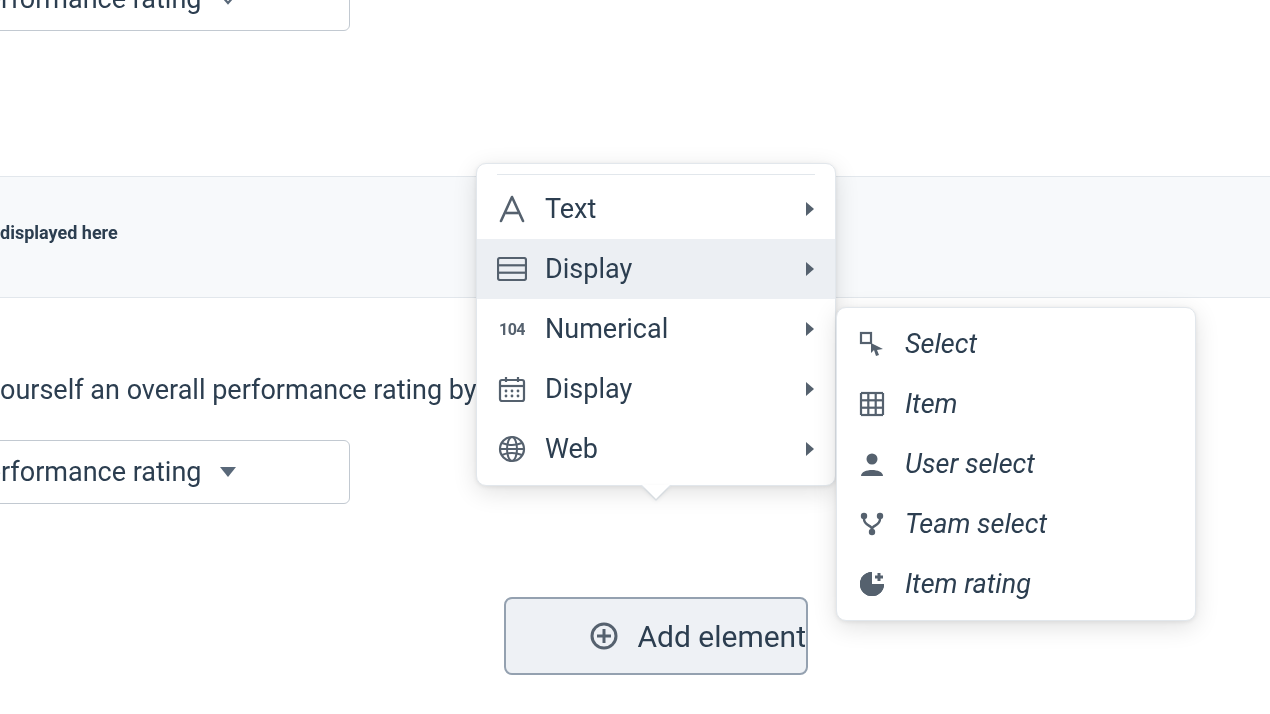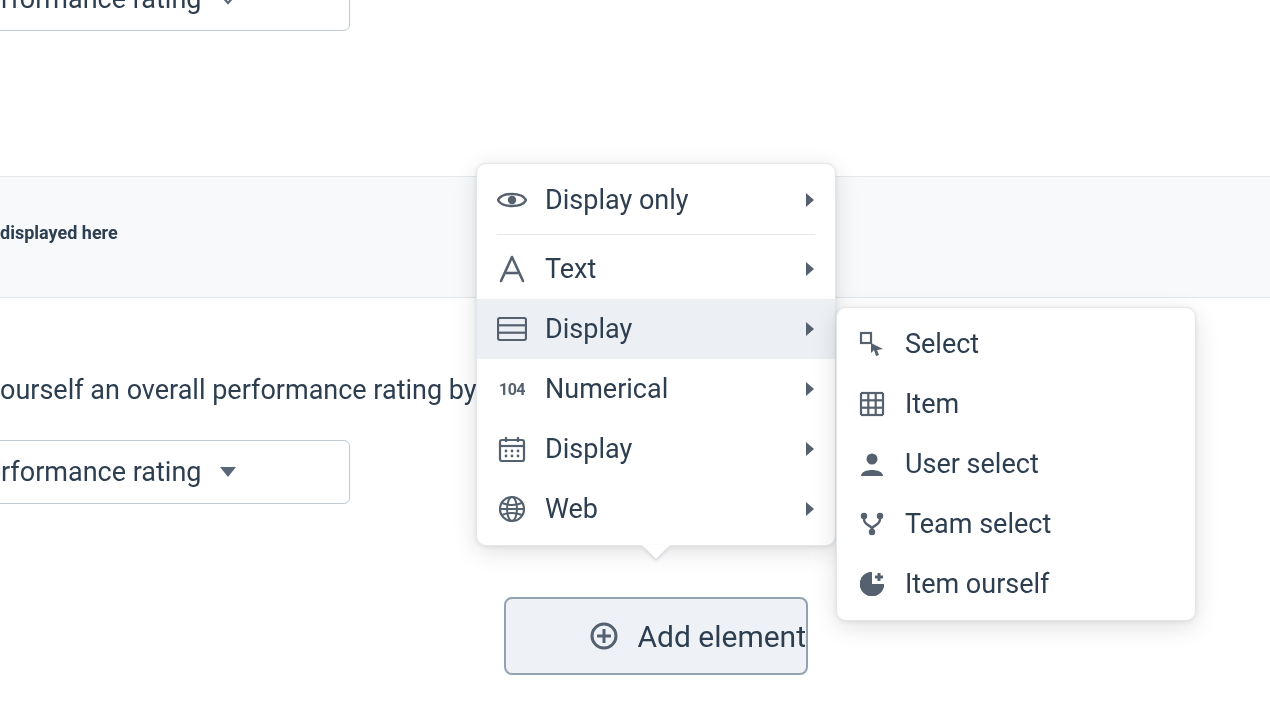--- a/index.html
+++ b/index.html
@@ -164,21 +164,21 @@
     top: 307px;
     width: 360px;
     background: #fff;
     border: 1px solid #e2e7ec;
     border-radius: 10px;
     box-shadow: 0 6px 24px rgba(0,0,0,0.12), 0 1px 4px rgba(0,0,0,0.08);
     padding-top: 6px;
     padding-bottom: 6px;
     z-index: 30;
   }
-  .submenu .menu-item { height: 60px; }
+  .submenu .menu-item { height: 60px; font-style: italic; }
 
   .caret-down-svg, .caret-right-svg { display:block; }
 </style>
 </head>
 <body>
 
 <div class="stage">
 
   <div class="dropdown-trunc" style="left:-80px; top:-33px; width:430px;">
     <span>all performance rating</span>
@@ -209,34 +209,20 @@
         <circle cx="15" cy="15" r="12" fill="none" stroke="#55616e" stroke-width="3"></circle>
         <line x1="15" y1="8" x2="15" y2="22" stroke="#55616e" stroke-width="3"></line>
         <line x1="8" y1="15" x2="22" y2="15" stroke="#55616e" stroke-width="3"></line>
       </svg>
     </span>
     <span>Add element</span>
   </div>
 
   <div class="popover">
 
-    <div class="menu-item">
-      <span class="ico">
-        <svg width="30" height="20" viewBox="0 0 30 20">
-          <path d="M1 10 C5 2, 25 2, 29 10 C25 18, 5 18, 1 10 Z" fill="none" stroke="#55616e" stroke-width="2.4"></path>
-          <circle cx="15" cy="10" r="4.2" fill="#55616e"></circle>
-        </svg>
-      </span>
-      <span>Display only</span>
-      <span class="caret-r">
-        <svg class="caret-right-svg" width="10" height="16" viewBox="0 0 10 16">
-            <polygon points="1,1 9,8 1,15" fill="#55616e"></polygon>
-          </svg>
-      </span>
-    </div>
 
     <div class="menu-divider"></div>
 
     <div class="menu-item">
       <span class="ico">
         <svg width="26" height="28" viewBox="0 0 26 28">
           <path d="M2 26 L13 2 L24 26" fill="none" stroke="#55616e" stroke-width="2.6" stroke-linejoin="round" stroke-linecap="round"></path>
           <line x1="6.5" y1="18" x2="19.5" y2="18" stroke="#55616e" stroke-width="2.6"></line>
         </svg>
       </span>
@@ -376,18 +362,18 @@
           <path d="M14 2 A12 12 0 1 0 26 14" fill="#55616e"></path>
           <circle cx="14" cy="14" r="12" fill="none" stroke="#55616e" stroke-width="0"></circle>
           <circle cx="14" cy="14" r="12" fill="#55616e"></circle>
           <circle cx="14" cy="14" r="12" fill="#55616e"></circle>
 
           <rect x="14" y="0" width="14" height="14" fill="#fff"></rect>
           <line x1="21" y1="3" x2="21" y2="11" stroke="#55616e" stroke-width="3"></line>
           <line x1="17" y1="7" x2="25" y2="7" stroke="#55616e" stroke-width="3"></line>
         </svg>
       </span>
-      <span>Item ourself</span>
+      <span>Item rating</span>
     </div>
 
   </div>
 
 </div>
 
 </body></html>

